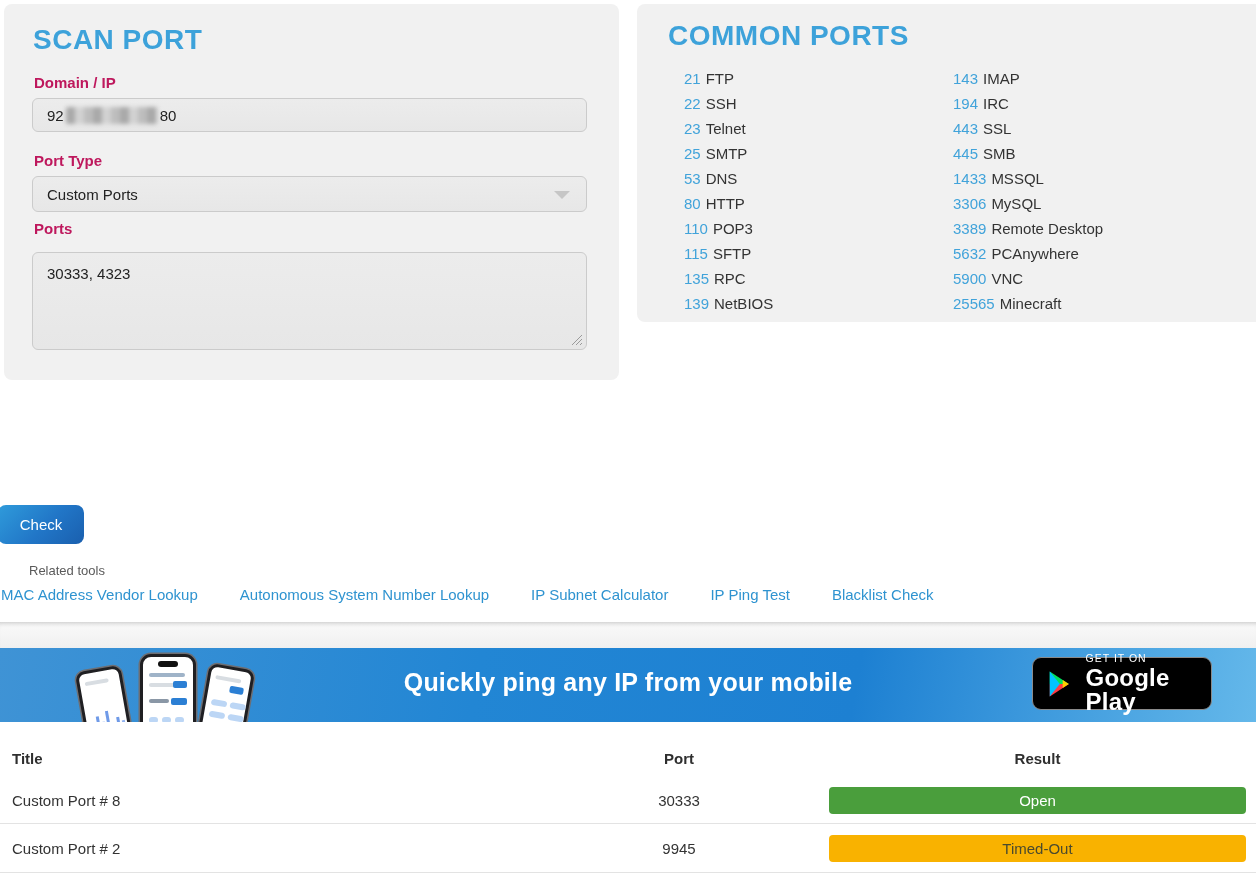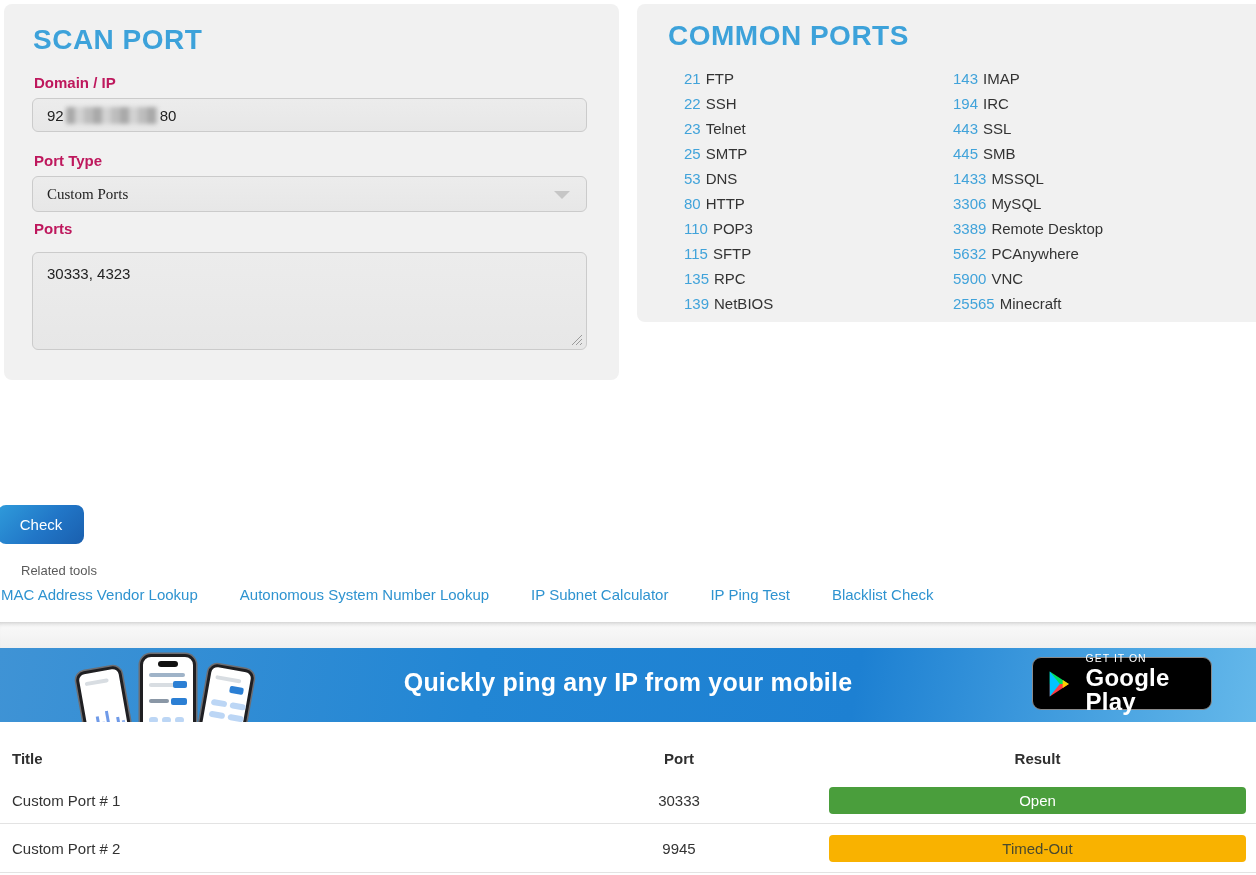--- a/index.html
+++ b/index.html
@@ -23,21 +23,21 @@
     position:absolute; left:28px; width:555px; height:34px;
     background:linear-gradient(#ececec,#e7e7e7);
     border:1px solid #cbcbcb; border-radius:6px;
     font-size:15px; color:#222; display:flex; align-items:center; padding:0 14px;
   }
   .redacted {
     display:inline-block; width:92px; height:17px; margin:0 2px;
     background:repeating-linear-gradient(90deg,#a9a9a9 0 9px,#d2d2d2 9px 18px,#bdbdbd 18px 27px);
     filter:blur(2px); border-radius:2px;
   }
-  .fake-select { cursor:pointer;font-family:Liberation Serif, serif; }
+  .fake-select { cursor:pointer; }
   .select-caret {
     position:absolute; right:16px; top:14px; width:0; height:0;
     border-left:8px solid transparent; border-right:8px solid transparent;
     border-top:8px solid #c6c6c6;
   }
   .fake-textarea {
     position:absolute; left:28px; top:248px; width:555px; height:98px;
     background:linear-gradient(#ececec,#e7e7e7);
     border:1px solid #cbcbcb; border-radius:6px;
     font-size:15px; color:#222; padding:12px 14px; line-height:1.2;
@@ -55,21 +55,21 @@
   .scan-all-wrap { position:absolute; left:637px; top:331px; width:619px; text-align:center; }
   .scan-all-wrap a { font-size:14.5px; color:#2d8fd0; text-decoration:underline; cursor:pointer; }
 
   
   .check-btn {
     position:absolute; left:-2px; top:505px; width:86px; height:39px;
     background:linear-gradient(135deg,#2f9bdb 0%,#2176c7 55%,#1a5fae 100%);
     border:none; border-radius:8px; color:#fff; font-size:15px;
     font-family:"Liberation Sans", sans-serif; cursor:pointer;
   }
-  .related-label { position:absolute; left:5px; top:563px; font-size:13px; color:#5a5a5a;padding-left:16px; }
+  .related-label { position:absolute; left:13px; top:563px; font-size:13px; color:#5a5a5a;padding-left:16px; }
   .tools-row { position:absolute; left:1px; top:586px; display:flex; gap:42px;align-items:flex-end; }
   .tools-row a { font-size:15px; color:#2e93d0; text-decoration:none; white-space:nowrap; cursor:pointer; }
 
   
   .gray-strip {
     position:absolute; left:0; top:622px; width:100%; height:26px;
     background:linear-gradient(#fafafa,#f0f0f0);
     box-shadow:inset 0 5px 5px -4px rgba(0,0,0,.22);
   }
   .banner {
@@ -246,21 +246,21 @@
     </div>
   </div>
 
   <div class="tbl-header">
     <span class="col-title">Title</span>
     <span class="col-port">Port</span>
     <span class="col-result">Result</span>
   </div>
 
   <div class="tbl-row row-1">
-    <span class="col-title">Custom Port # 1</span>
+    <span class="col-title">Custom Port # 8</span>
     <span class="col-port">30333</span>
     <span class="badge" data-status="open">Open</span>
   </div>
   <div class="row-divider div-1"></div>
 
   <div class="tbl-row row-2">
     <span class="col-title">Custom Port # 2</span>
     <span class="col-port">9945</span>
     <span class="badge" data-status="timed-out">Timed-Out</span>
   </div>

